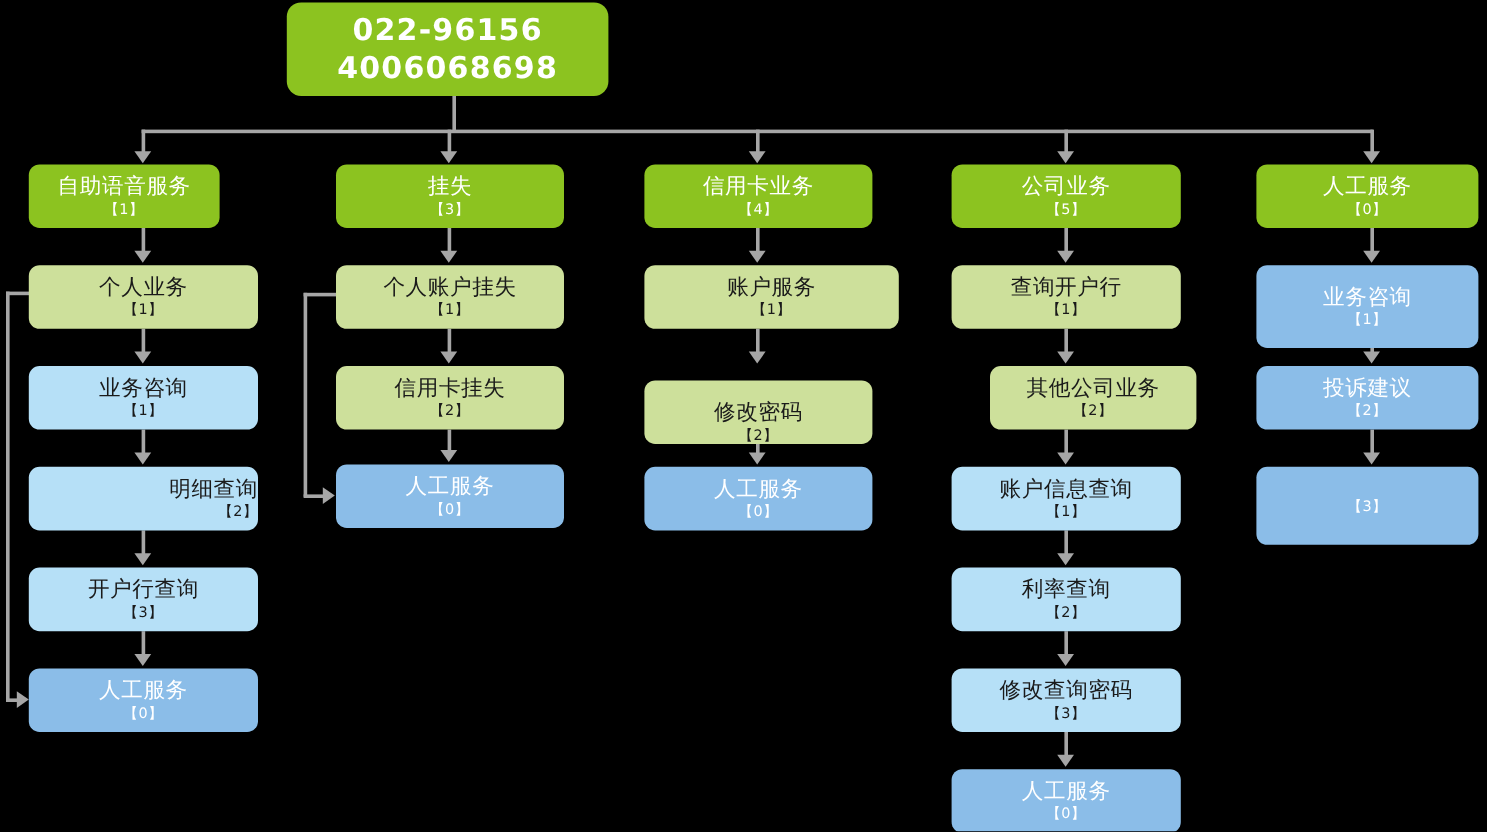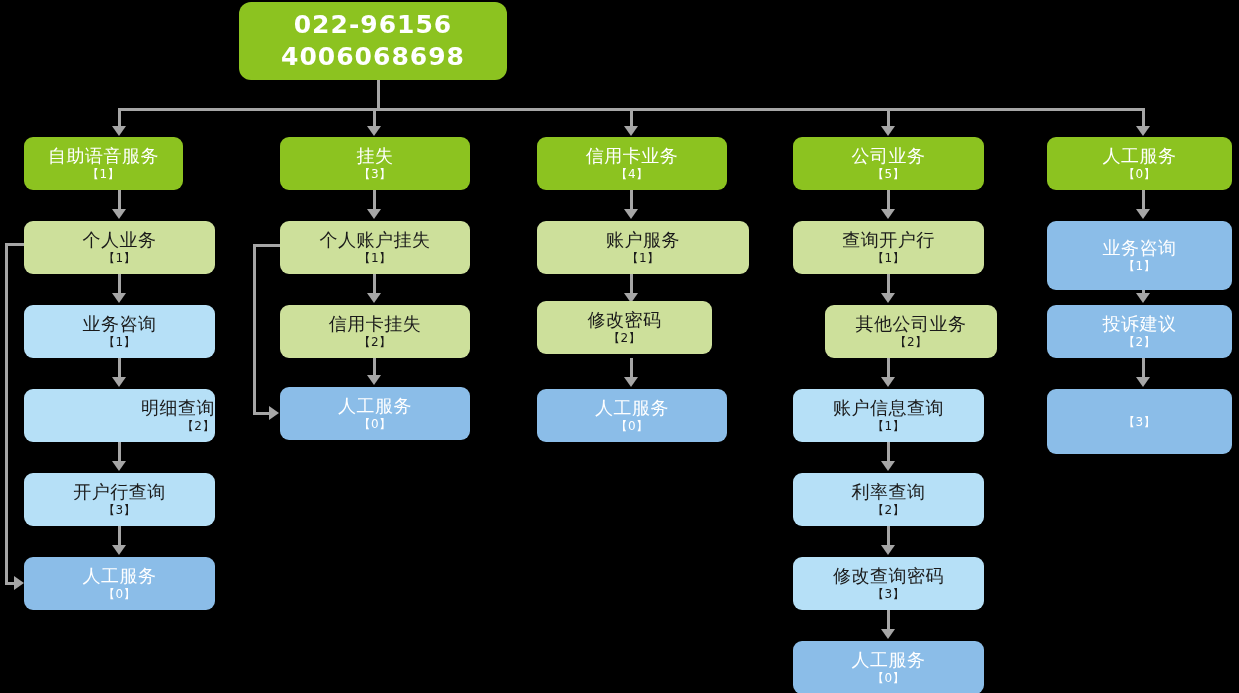--- a/index.html
+++ b/index.html
@@ -174,21 +174,21 @@
   <div class="arrow right" style="left:269px; top:406px;"></div>
 
   <div class="node c-green" style="left:537px; top:137px; width:190px; height:53px;">
     <div class="label">信用卡业务</div>
     <div class="key">【4】</div>
   </div>
   <div class="node c-olive" style="left:537px; top:221px; width:212px; height:53px;">
     <div class="label">账户服务</div>
     <div class="key">【1】</div>
   </div>
-  <div class="node c-olive" style="left:537px; top:301px; width:175px; height:53px;">
+  <div class="node c-olive" style="left:537px; top:317px; width:190px; height:53px;justify-content:flex-end;">
     <div class="label">修改密码</div>
     <div class="key">【2】</div>
   </div>
   <div class="node c-mblue" style="left:537px; top:389px; width:190px; height:53px;">
     <div class="label">人工服务</div>
     <div class="key">【0】</div>
   </div>
   <div class="conn v" style="left:630px; top:190px; height:21px;"></div>
   <div class="arrow down" style="left:624px; top:209px;"></div>
   <div class="conn v" style="left:630px; top:274px; height:21px;"></div>

